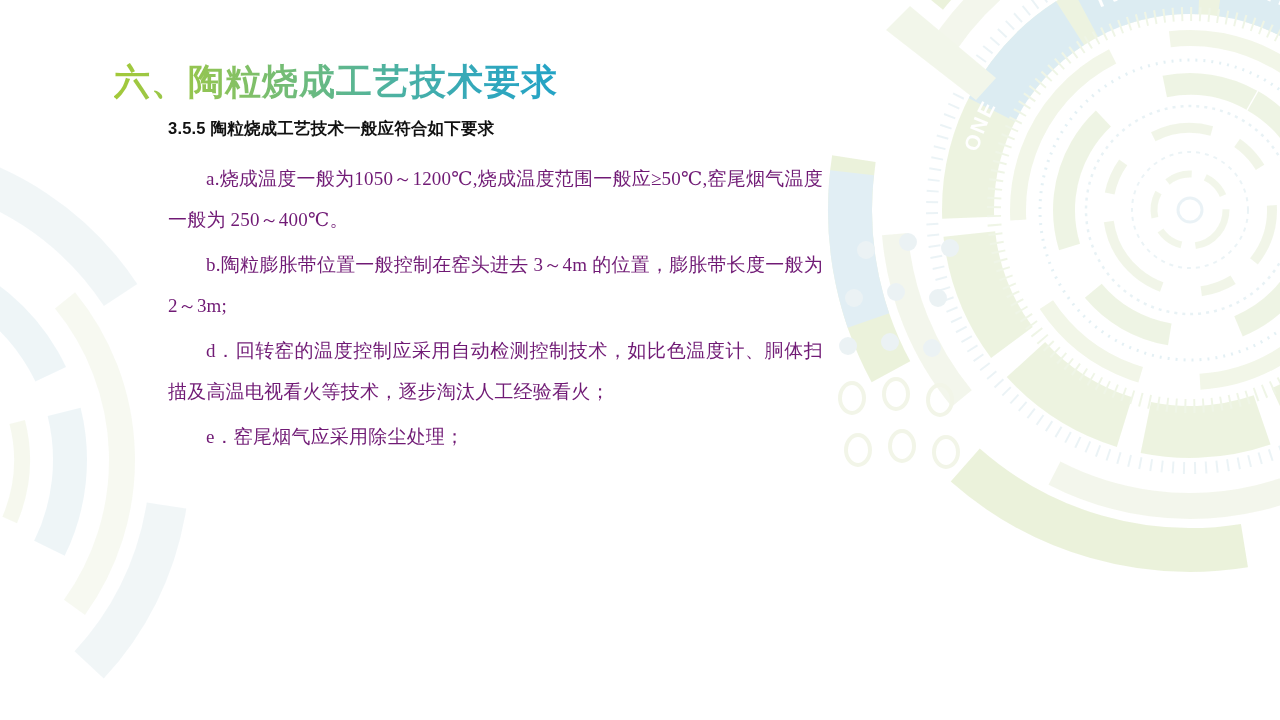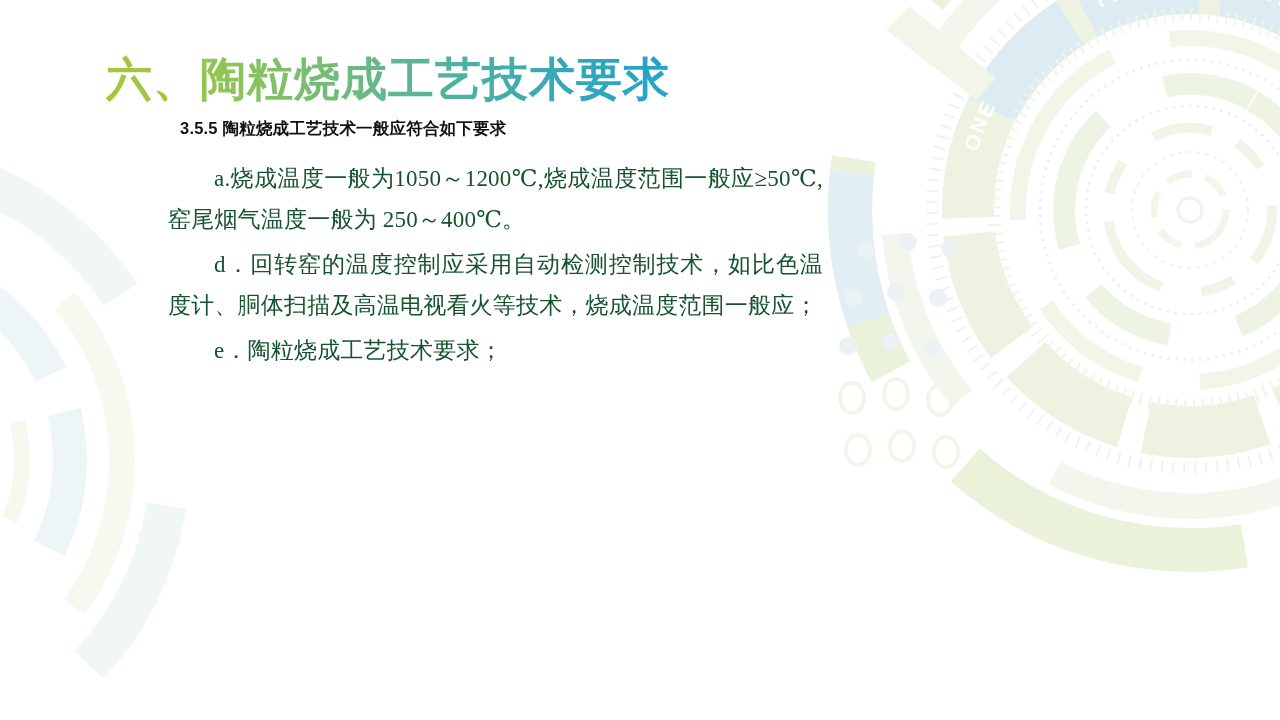--- a/index.html
+++ b/index.html
@@ -41,22 +41,22 @@
     transform: scaleX(-1);
   }
 
   
   .title-wrap {
     position: absolute;
     left: 98px;
     top: 44px;
   }
   .slide-title {
-    margin: 8px;
-    font-size: 46px;
+    margin: 16px;
+    font-size: 36px;
     font-weight: 700;
     letter-spacing: 1px;
     line-height: 1.2;
     white-space: nowrap;
     background-image: linear-gradient(90deg,
         #a3c93a 0%,
         #94c551 18%,
         #6ebb7c 42%,
         #4eb2a0 62%,
         #33a8bb 82%,
@@ -68,32 +68,32 @@
   }
 
   
   .body-wrap {
     position: absolute;
     left: 168px;
     top: 118px;
     width: 655px;
   }
   .sub-heading {
-    margin: 0 0 18px 12px;
+    margin: 0 0 18px 0;
     font-size: 16.5px;
     font-weight: 700;
     color: #111111;
     letter-spacing: 0.2px;
   }
   .para {
     margin: 0 0 4px 0;
     font-family: "Liberation Serif", "DejaVu Serif", serif;
-    font-size: 23px;
+    font-size: 19px;
     line-height: 41px;
-    color: #14532d;
+    color: #701a75;
     text-indent: 2em;
     text-align: justify;
     text-justify: inter-ideograph;
     letter-spacing: 0.2px;
   }
 </style>
 </head>
 <body>
 
 <div id="slide">
@@ -181,17 +181,18 @@
   </div>
 
   <div class="title-wrap">
     <h1 class="slide-title">六、陶粒烧成工艺技术要求</h1>
   </div>
 
   <div class="body-wrap">
     <h2 class="sub-heading">3.5.5 陶粒烧成工艺技术一般应符合如下要求</h2>
 
     <p class="para">a.烧成温度一般为1050～1200℃,烧成温度范围一般应≥50℃,窑尾烟气温度一般为 250～400℃。</p>
-    <p class="para">d．回转窑的温度控制应采用自动检测控制技术，如比色温度计、胴体扫描及高温电视看火等技术，烧成温度范围一般应；</p>
-    <p class="para">e．陶粒烧成工艺技术要求；</p>
+    <p class="para">b.陶粒膨胀带位置一般控制在窑头进去 3～4m 的位置，膨胀带长度一般为2～3m;</p>
+    <p class="para">d．回转窑的温度控制应采用自动检测控制技术，如比色温度计、胴体扫描及高温电视看火等技术，逐步淘汰人工经验看火；</p>
+    <p class="para">e．窑尾烟气应采用除尘处理；</p>
   </div>
 
 </div>
 
 </body></html>

